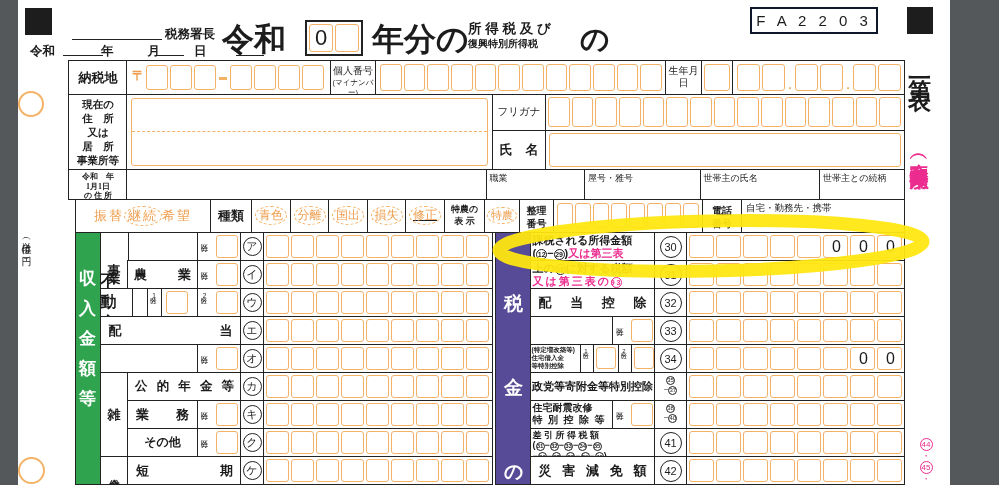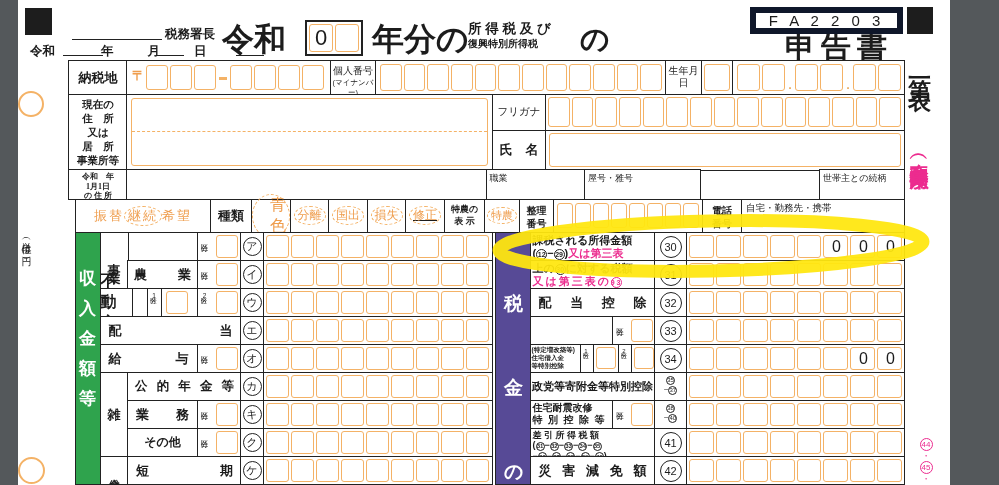--- a/index.html
+++ b/index.html
@@ -51,22 +51,21 @@
 
   <span class="abs" style="left:222px;top:18px;font-size:32px;font-weight:bold;">令和</span>
   <div class="abs" style="left:305px;top:20px;width:58px;height:36px;border:2px solid #222;box-sizing:border-box;display:flex;gap:2px;padding:2px;">
     <div style="flex:1;border:1.6px solid #f4b266;border-radius:3px;display:flex;align-items:center;justify-content:center;font-size:22px;">0</div>
     <div style="flex:1;border:1.6px solid #f4b266;border-radius:3px;"></div>
   </div>
   <span class="abs" style="left:372px;top:18px;font-size:32px;font-weight:bold;">年分の</span>
   <span class="abs" style="left:468px;top:20px;font-size:13.5px;font-weight:bold;">所 得 税 及 び</span>
   <span class="abs" style="left:468px;top:37px;font-size:10px;font-weight:bold;">復興特別所得税</span>
   <span class="abs" style="left:580px;top:20px;font-size:29px;font-weight:bold;">の</span>
-  <span class="abs" style="left:785px;top:27px;font-size:30px;font-weight:bold;letter-spacing:6px;">申告書</span>
-  <div class="abs" style="left:750px;top:7px;width:153px;height:27px;border:6px solid #0f172a;box-sizing:border-box;display:flex;align-items:center;justify-content:center;font-size:15px;letter-spacing:4px;">F A 2 2 0 3</div>
+  <div class="abs" style="left:750px;top:7px;width:128px;height:27px;border:2px solid #0f172a;box-sizing:border-box;display:flex;align-items:center;justify-content:center;font-size:15px;letter-spacing:4px;">F A 2 2 0 3</div>
 
   <div class="cell label" style="left:68px;top:60px;width:60px;height:35px;font-size:13px;font-weight:bold;">納税地</div>
   <div class="cell" style="left:126px;top:60px;width:205px;height:35px;"></div>
   <span class="abs otxt" style="left:132px;top:67px;font-size:13px;font-weight:bold;">〒</span>
   <div class="orow" style="left:146px;top:65px;width:70px;height:25px;">
       <div></div>
       <div></div>
       <div></div>
     </div>
   <div class="abs" style="left:219px;top:77px;width:8px;height:2.5px;background:#f4b266;"></div>
@@ -164,32 +163,35 @@
       <div>の 住 所</div>
     </div>
   </div>
   <div class="cell" style="left:126px;top:169px;width:361px;height:31px;"></div>
   <div class="cell" style="left:485.5px;top:169px;width:100px;height:31px;">
       <span class="smalltxt" style="margin:2px 0 0 3px;position:absolute;">職業</span>
     </div>
   <div class="cell" style="left:584px;top:169px;width:117px;height:31px;">
       <span class="smalltxt" style="margin:2px 0 0 3px;position:absolute;">屋号・雅号</span>
     </div>
+  <div class="cell" style="left:699.5px;top:169px;width:121px;height:31px;">
+      <span class="smalltxt" style="margin:2px 0 0 3px;position:absolute;">世帯主の氏名</span>
+    </div>
   <div class="cell" style="left:819px;top:169px;width:86px;height:31px;">
       <span class="smalltxt" style="margin:2px 0 0 3px;position:absolute;">世帯主との続柄</span>
     </div>
 
   <div class="cell label otxt" style="left:75px;top:198.5px;width:136px;height:34px;font-size:13px;letter-spacing:2px;">
     <span>振替</span>
       <span class="dashel">継続</span>
       <span>希望</span>
   </div>
   <div class="cell label" style="left:209.5px;top:198.5px;width:43px;height:34px;font-size:13px;font-weight:bold;">種類</div>
   <div class="cell label" style="left:251px;top:198.5px;width:40px;height:34px;">
-      <span class="dashel otxt" style="font-size:16px;text-align:right;">青色</span>
+      <span class="dashel otxt" style="font-size:12px;text-align:right;">青色</span>
     </div>
   <div class="cell label" style="left:289.5px;top:198.5px;width:40px;height:34px;">
       <span class="dashel otxt" style="font-size:12px;">分離</span>
     </div>
   <div class="cell label" style="left:328px;top:198.5px;width:40px;height:34px;">
       <span class="dashel otxt" style="font-size:12px;">国出</span>
     </div>
   <div class="cell label" style="left:366.5px;top:198.5px;width:40px;height:34px;">
       <span class="dashel otxt" style="font-size:12px;">損失</span>
     </div>
@@ -324,21 +326,20 @@
       <div></div>
       <div></div>
       <div></div>
       <div></div>
       <div></div>
       <div></div>
       <div></div>
       <div></div>
     </div>
 
-  <div class="cell label jus" style="left:99.5px;top:344px;width:98px;height:29px;font-size:13px;font-weight:bold;padding:0 8px;display:block;line-height:27px;">給与</div>
   <div class="cell" style="left:196.5px;top:344px;width:45px;height:29px;">
       <span class="kv" style="position:absolute;left:3px;top:5px;">区分</span>
     </div>
   <div class="obox" style="left:216px;top:347px;width:22px;height:23px;"></div>
   <div class="cell label" style="left:240px;top:344px;width:24px;height:29px;">
       <span class="circ" style="position:relative;width:19px;height:19px;font-size:11px;">オ</span>
     </div>
   <div class="cell" style="left:262.5px;top:344px;width:230px;height:29px;"></div>
   <div class="orow" style="left:266px;top:347px;width:223px;height:23px;">
       <div></div>

